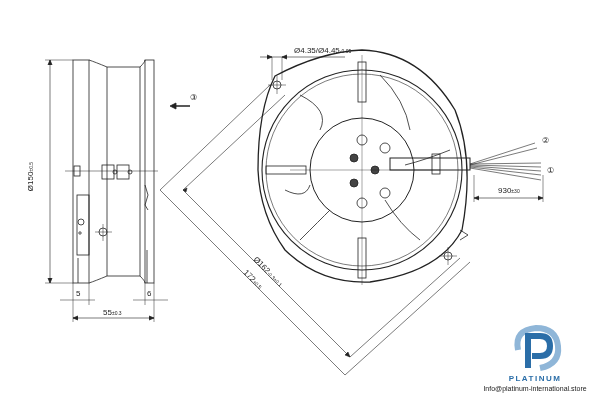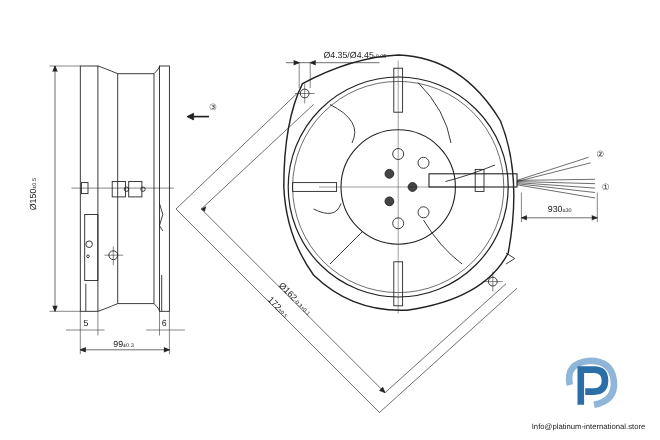--- a/index.html
+++ b/index.html
@@ -142,33 +142,34 @@
     <path d="M350 357 L345 355 L348 352 Z" fill="#222"></path>
     <line x1="345" y1="375" x2="470" y2="262"></line>
     <line x1="350" y1="357" x2="460" y2="258"></line>
   </g>
 </svg>
 
 <div class="lbl dim" style="left:16px;top:172px;transform:rotate(-90deg);transform-origin:center;"><span>Ø150</span><small>±0.5</small></div>
 
 <div class="lbl dim" style="left:76px;top:289px;">5</div>
 <div class="lbl dim" style="left:147px;top:289px;">6</div>
-<div class="lbl dim" style="left:103px;top:308px;"><span>99</span><small>±0.3</small></div>
+<div class="lbl dim" style="left:103px;top:308px;"><span>55</span><small>±0.3</small></div>
 
 <div class="lbl dim" style="left:190px;top:93px;">③</div>
 <div class="lbl dim" style="left:542px;top:136px;">②</div>
 <div class="lbl dim" style="left:547px;top:166px;">①</div>
 
 <div class="lbl dim" style="left:294px;top:46px;"><span>Ø4.35/Ø4.45</span><small>-0.05</small></div>
 
 <div class="lbl dim" style="left:498px;top:186px;"><span>930</span><small>±30</small></div>
 
 <div class="lbl dim" style="left:258px;top:255px;transform:rotate(45deg);transform-origin:left top;"><span>Ø162</span><small>-0.3</small><small>+0.1</small></div>
 
 <div class="lbl dim" style="left:248px;top:268px;transform:rotate(45deg);transform-origin:left top;"><span>172</span><small>±0.5</small></div>
 
 <div class="brand">
   <svg width="130" height="52" viewBox="0 0 130 52" style="position:absolute;left:0;top:0;">
     <path d="M48 28 Q44 8 66 6 Q86 6 88 24 Q90 42 70 46" fill="none" stroke="#8fb6d8" stroke-width="6"></path>
     <path d="M58 46 L58 14 L70 14 Q80 14 80 24 Q80 34 70 34 L62 34" fill="none" stroke="#2b6ea8" stroke-width="6"></path>
   </svg>
+  <div class="brand-name">PLATINUM</div>
   <div class="brand-mail">Info@platinum-international.store</div>
 </div>
 
 </body></html>

